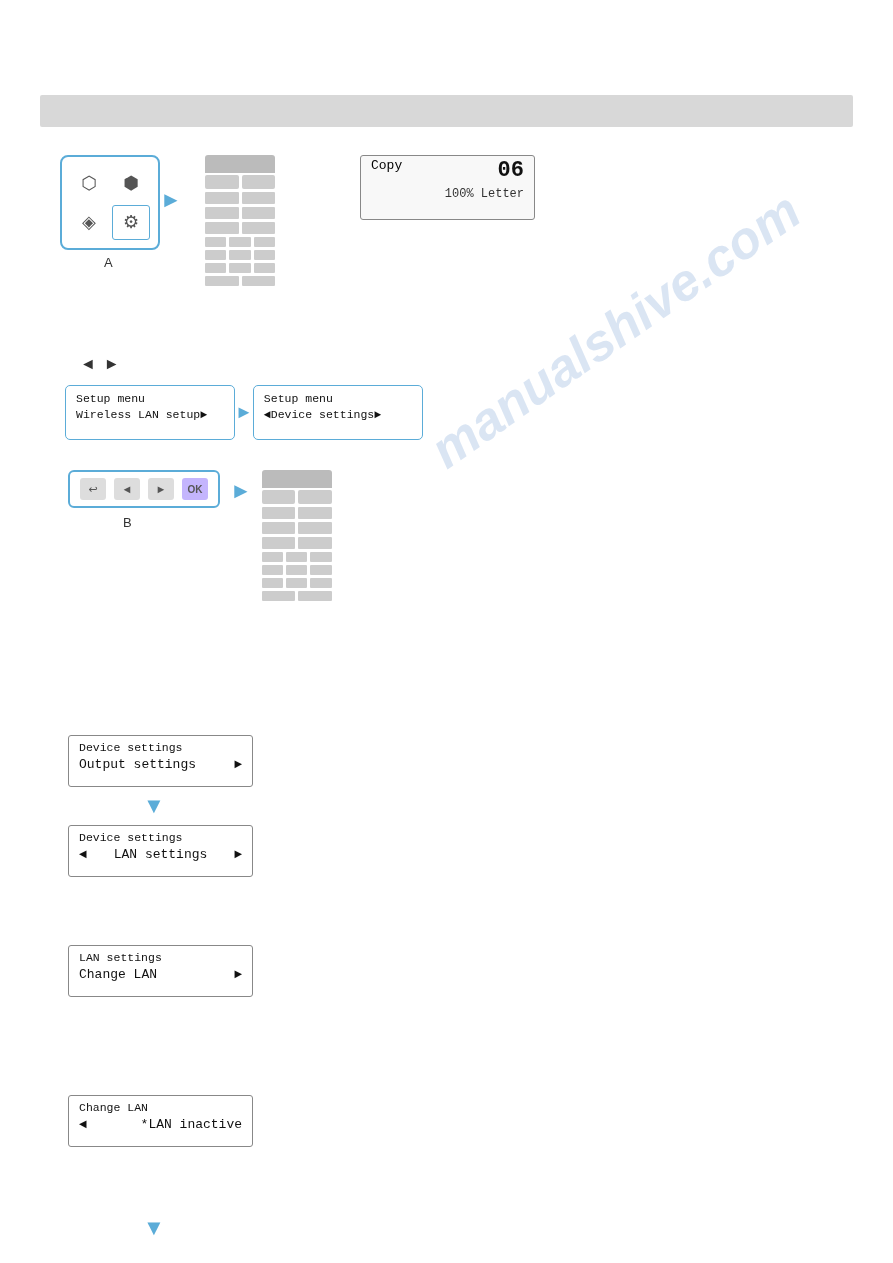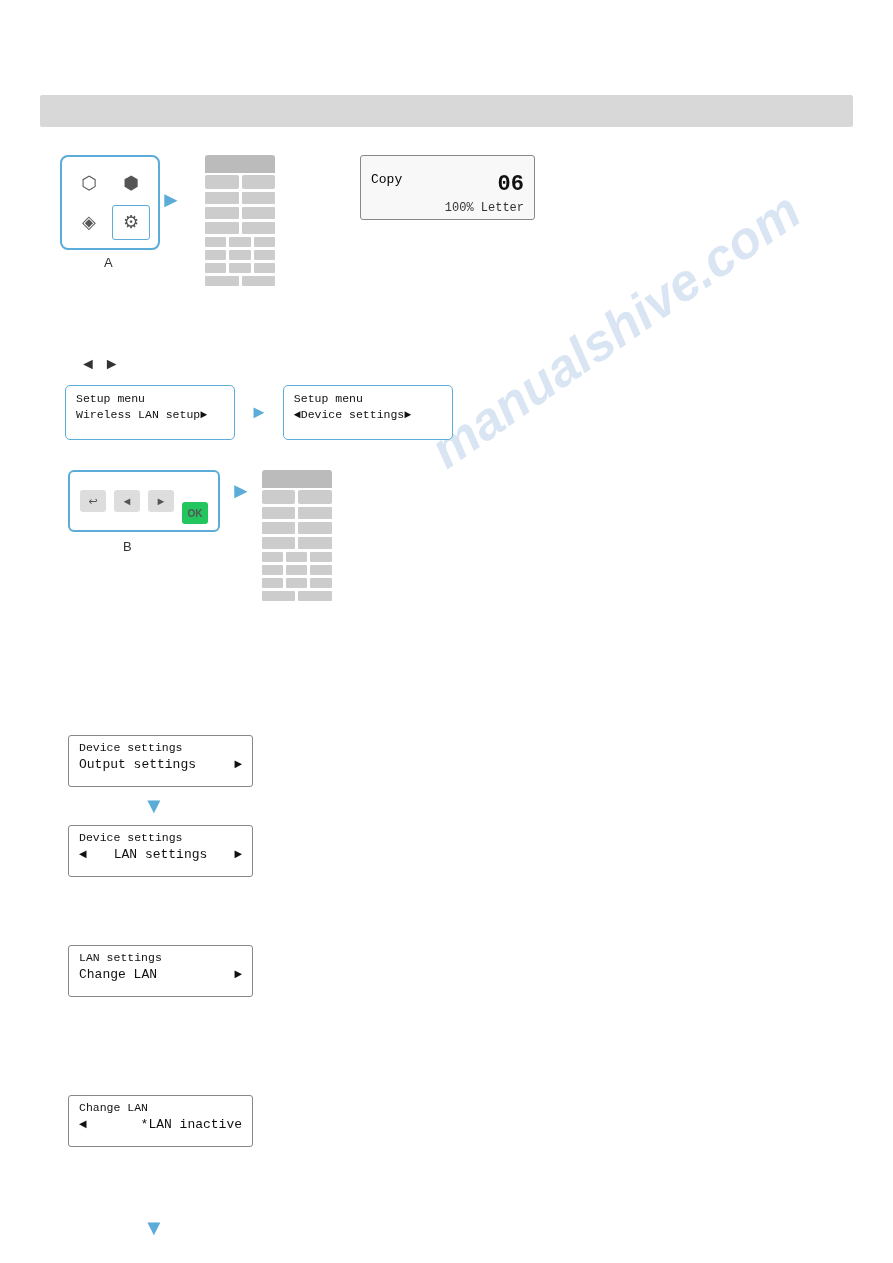--- a/index.html
+++ b/index.html
@@ -158,21 +158,21 @@
     
     .copy-display {
       position: absolute;
       top: 155px;
       left: 360px;
       width: 175px;
       height: 65px;
       border: 1.5px solid #888;
       background: #f8f8f8;
       border-radius: 3px;
-      padding: 16px 10px;
+      padding: 2px 10px;
       font-family: 'Courier New', monospace;
       font-size: 13px;
     }
     .copy-display-line1 {
       display: flex;
       justify-content: space-between;
       font-size: 13px;
       margin-bottom: 4px;
     }
     .copy-display-line2 {
@@ -199,21 +199,21 @@
       color: #333;
     }
 
     
     .menu-boxes-row {
       position: absolute;
       top: 385px;
       left: 65px;
       display: flex;
       align-items: center;
-      gap: 15px;
+      gap: 0;
     }
     .menu-box {
       width: 170px;
       height: 55px;
       border: 1.5px solid #5bacd8;
       border-radius: 5px;
       background: #fff;
       padding: 6px 10px;
       font-family: 'Courier New', monospace;
       font-size: 11.5px;
@@ -239,24 +239,23 @@
       background: #ddd;
       border-radius: 3px;
       display: flex;
       align-items: center;
       justify-content: center;
       font-size: 11px;
       margin: 0 2px;
       color: #555;
     }
     .nav-btn.ok-btn {
-      background: #22c55e;
+      background: #c4b5fd;
       font-size: 10px;
       font-weight: bold;
-      margin-top: 24px;
     }
 
     
     .device-settings-section {
       position: absolute;
       top: 735px;
       left: 68px;
     }
     .settings-box {
       width: 185px;

